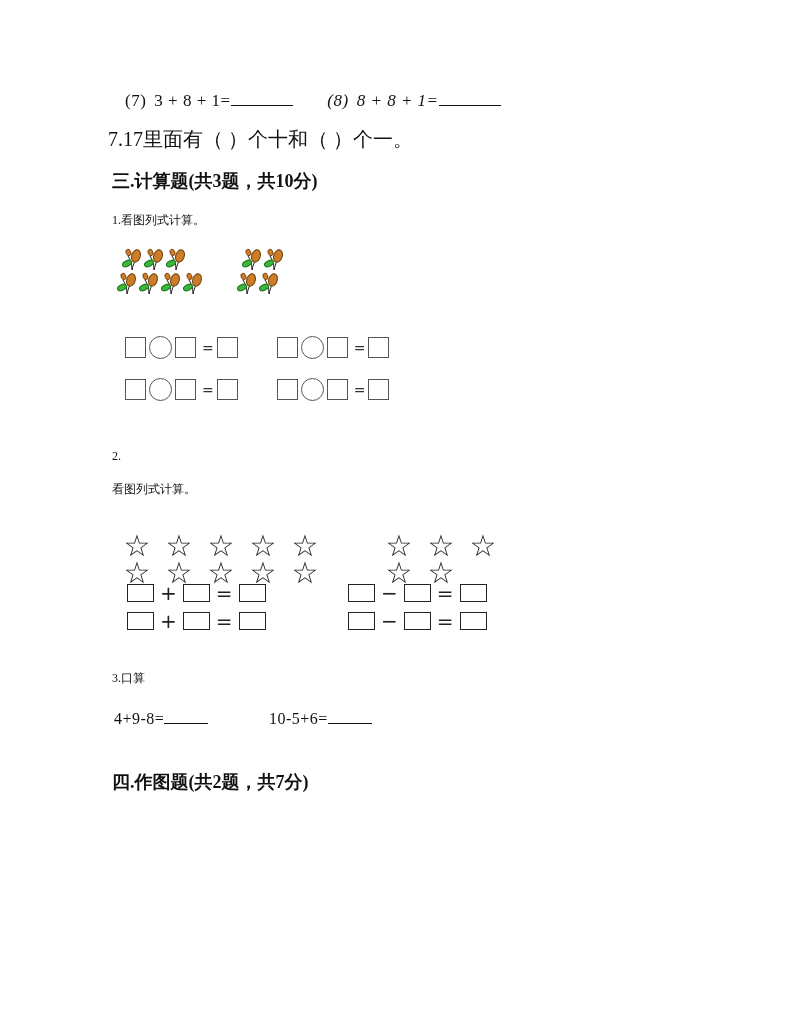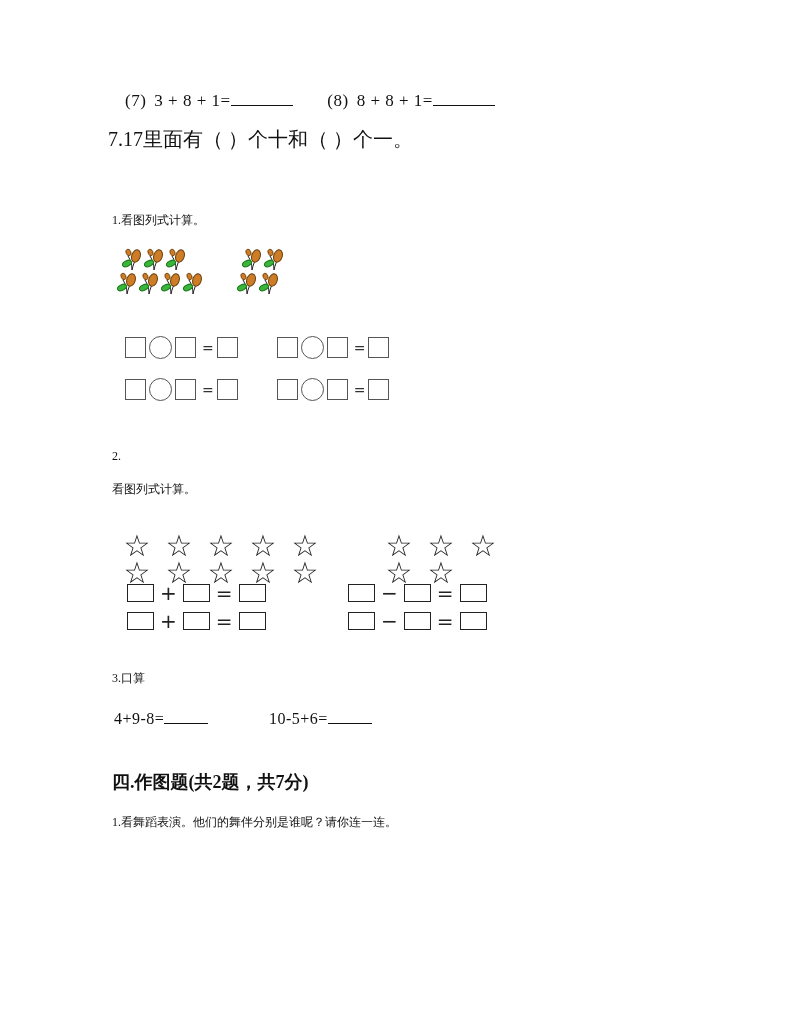--- a/index.html
+++ b/index.html
@@ -9,21 +9,21 @@
   }
   .abs{position:absolute;}
   .body-text{font-size:12px;line-height:20px;white-space:nowrap;}
   .heading{font-size:18px;font-weight:bold;white-space:nowrap;}
   .num-text{font-size:17px;letter-spacing:0.5px;white-space:nowrap;}
   .blank{display:inline-block;border-bottom:1px solid #111;height:15px;vertical-align:baseline;}
   .blank-w62{width:62px;}
   .blank-w44{width:44px;}
   .fill-label{margin-right:8px;}
   .fill-item{display:inline-block;}
-  .gap-left{margin-left:30px;}
+  .gap-left{margin-left:30px;font-style:italic;}
   .gap-left-36{margin-left:56px;}
 
   
   .leaf-area{display:flex;gap:32px;}
   .leaf-row{display:flex;height:24px;}
   .leaf-row.indent{margin-left:5px;}
   .leaf-sprig{margin-right:1px;}
 
   
   .eq1-area{display:flex;flex-direction:column;gap:19px;}
@@ -53,20 +53,21 @@
     <span class="fill-item">
       <span class="fill-label">(7)</span><span>3 + 8 + 1=</span><span class="blank blank-w62"></span>
     </span>
     <span class="fill-item gap-left">
       <span class="fill-label">(8)</span><span>8 + 8 + 1=</span><span class="blank blank-w62"></span>
     </span>
   </div>
 
   <div class="abs body-text" style="top:129px;left:108px;font-size:20px;">7.17里面有（ ）个十和（ ）个一。</div>
 
+  <div class="abs heading" style="top:169px;left:112px;">三.计算题(共3题，共10分)</div>
 
   <div class="abs body-text" style="top:210px;left:112px;">1.看图列式计算。</div>
 
   <div class="abs leaf-area" style="top:248px;left:117px;">
     <div>
       <div class="leaf-row indent">
 
       <svg class="leaf-sprig" width="21" height="23" viewBox="0 0 21 23">
           <path d="M10 22 C10 16 8.5 12 6 8" stroke="#222" fill="none" stroke-width="1"></path>
           <path d="M10 22 C11 17 13 12 15 9" stroke="#222" fill="none" stroke-width="1"></path>
@@ -269,15 +270,14 @@
   <div class="abs num-text" style="top:708px;left:114px;font-size:16px;">
     <span class="fill-item">
       <span>4+9-8=</span><span class="blank blank-w44"></span>
     </span>
     <span class="fill-item gap-left-36">
       <span>10-5+6=</span><span class="blank blank-w44"></span>
     </span>
   </div>
 
   <div class="abs heading" style="top:770px;left:112px;text-align:right;">四.作图题(共2题，共7分)</div>
-  <div class="abs body-text" style="top:812px;left:112px;">1.看舞蹈表演。他们的舞伴分别是谁呢？请你连一连。</div>
 
 </div>
 
 </body></html>

